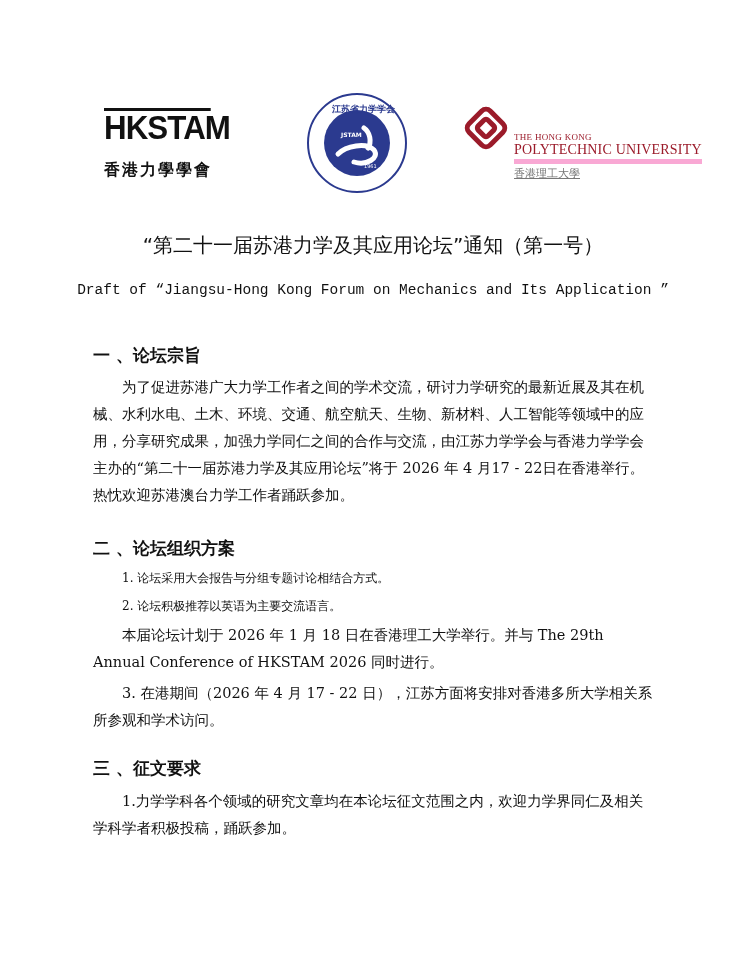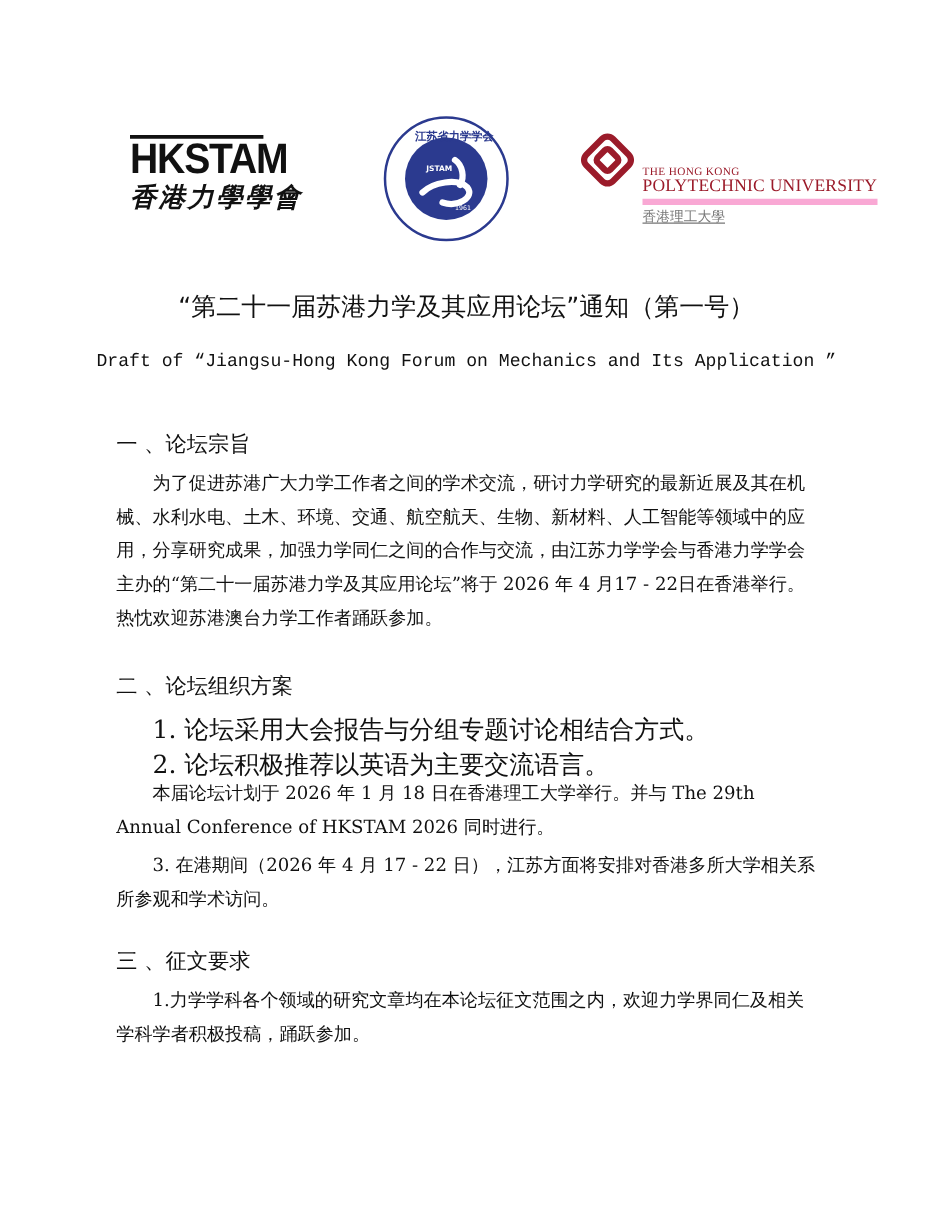--- a/index.html
+++ b/index.html
@@ -3,36 +3,36 @@
 <meta charset="utf-8">
 <style>
   html, body { margin:0; padding:0; background:#ffffff; }
   body { width:746px; height:966px; position:relative; overflow:hidden;
          font-family:"DejaVu Serif","Liberation Serif",serif; color:#111; }
   .logos { position:absolute; top:90px; left:0; width:746px; height:110px; }
   .hkstam { position:absolute; left:104px; top:18px; width:116px; }
   .hkstam .en { font-family:"Liberation Sans","DejaVu Sans",sans-serif; font-weight:bold;
       font-size:34px; letter-spacing:-1px; line-height:30px; color:#111; border-top:3px solid #111;
       padding-top:1px; transform:scaleX(0.92); transform-origin:left; white-space:nowrap; }
-  .hkstam .zh { font-family:"DejaVu Sans",sans-serif; font-weight:bold; font-size:21px; letter-spacing:2px; margin-top:2px; white-space:nowrap;font-style:italic;}
+  .hkstam .zh { font-family:"DejaVu Sans",sans-serif; font-weight:bold; font-size:16px; letter-spacing:2px; margin-top:18px; white-space:nowrap;}
   .jstam { position:absolute; left:306px; top:2px; width:102px; height:102px; }
   .polyu { position:absolute; left:462px; top:14px; width:220px; height:56px; }
   .polyu .txt { position:absolute; left:52px; top:28px; font-family:"Liberation Serif",serif; color:#9b1b2a; }
   .polyu .t1 { font-size:9px; letter-spacing:0.3px; }
   .polyu .t2 { font-size:14px; letter-spacing:0.2px; border-bottom:5px solid #f9a8d4; padding-bottom:1px; white-space:nowrap;}
   .polyu .t3 { font-size:11px; color:#777; margin-top:2px; font-family:"DejaVu Sans",sans-serif;text-decoration:underline; }
 
   .title { position:absolute; top:232px; left:0; width:746px; text-align:center;
            font-family:"DejaVu Sans",sans-serif; font-size:20px; color:#111; }
   .subtitle { position:absolute; top:282px; left:0; width:746px; text-align:center;
            font-family:Liberation Mono, monospace; font-size:14.5px; }
-  .sec { position:absolute; left:93px; font-family:"DejaVu Sans",sans-serif; font-weight:normal; font-size:17px; }
+  .sec { position:absolute; left:93px; font-family:"DejaVu Sans",sans-serif; font-weight:bold; font-size:17px; }
   .para { position:absolute; left:93px; width:560px; font-size:14.5px; line-height:27px; font-family:"DejaVu Serif","Liberation Serif",serif; }
   .indent { text-indent:29px; }
-  .item { position:absolute; left:122px; font-size:20px; font-family:"DejaVu Serif","Liberation Serif",serif; white-space:nowrap;}
+  .item { position:absolute; left:122px; font-size:12px; font-family:"DejaVu Serif","Liberation Serif",serif; white-space:nowrap;}
   p { margin:0; }
 </style>
 </head>
 <body>
 
 <div class="logos">
   <div class="hkstam">
     <div class="en">HKSTAM</div>
     <div class="zh">香港力學學會</div>
   </div>

